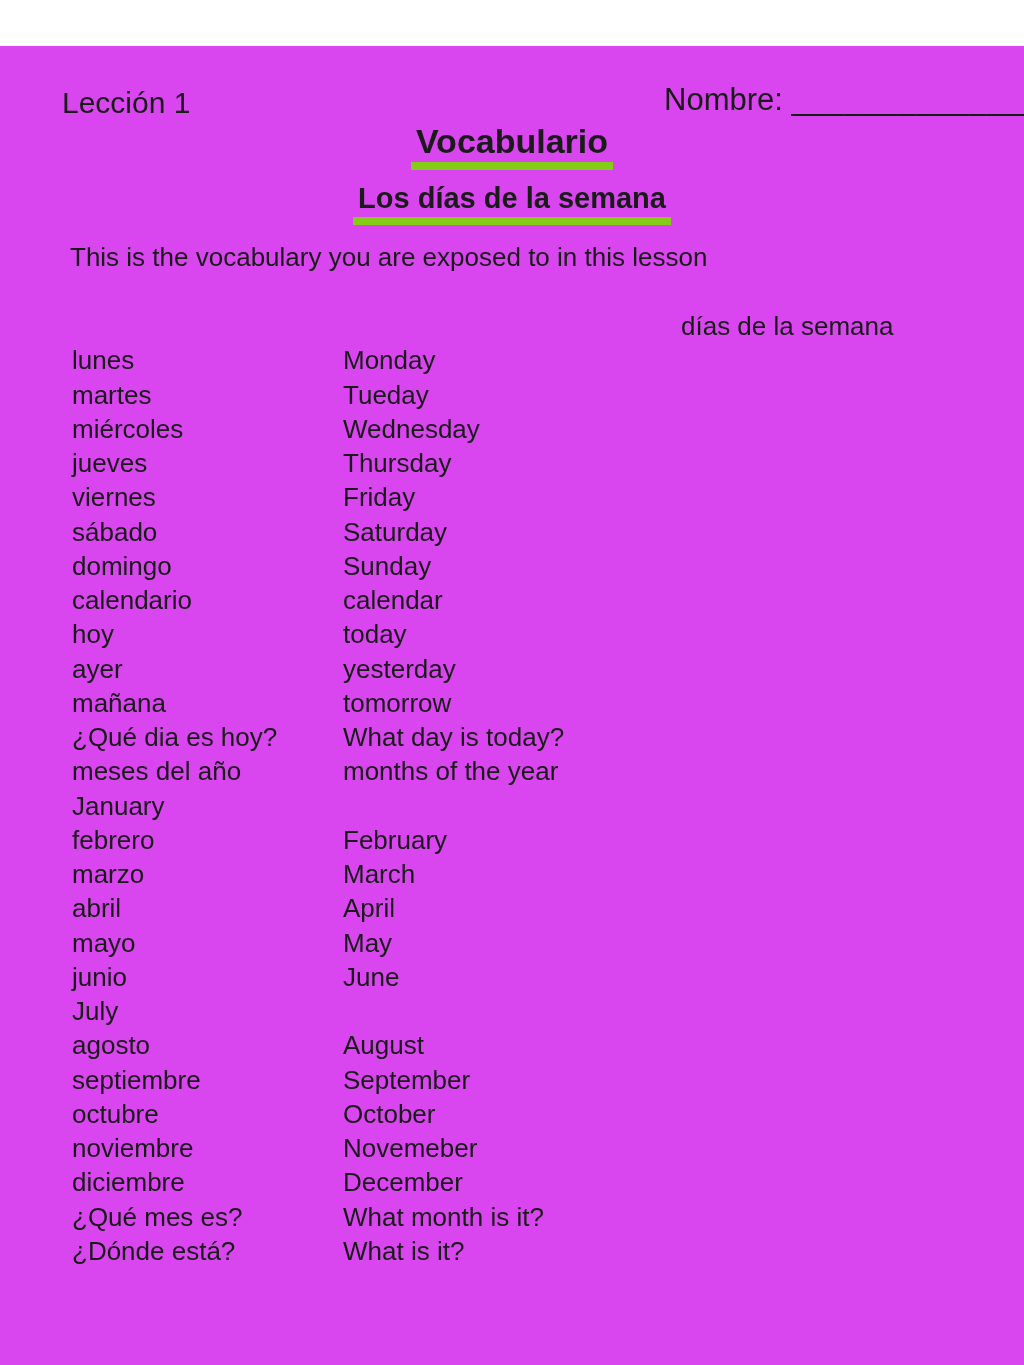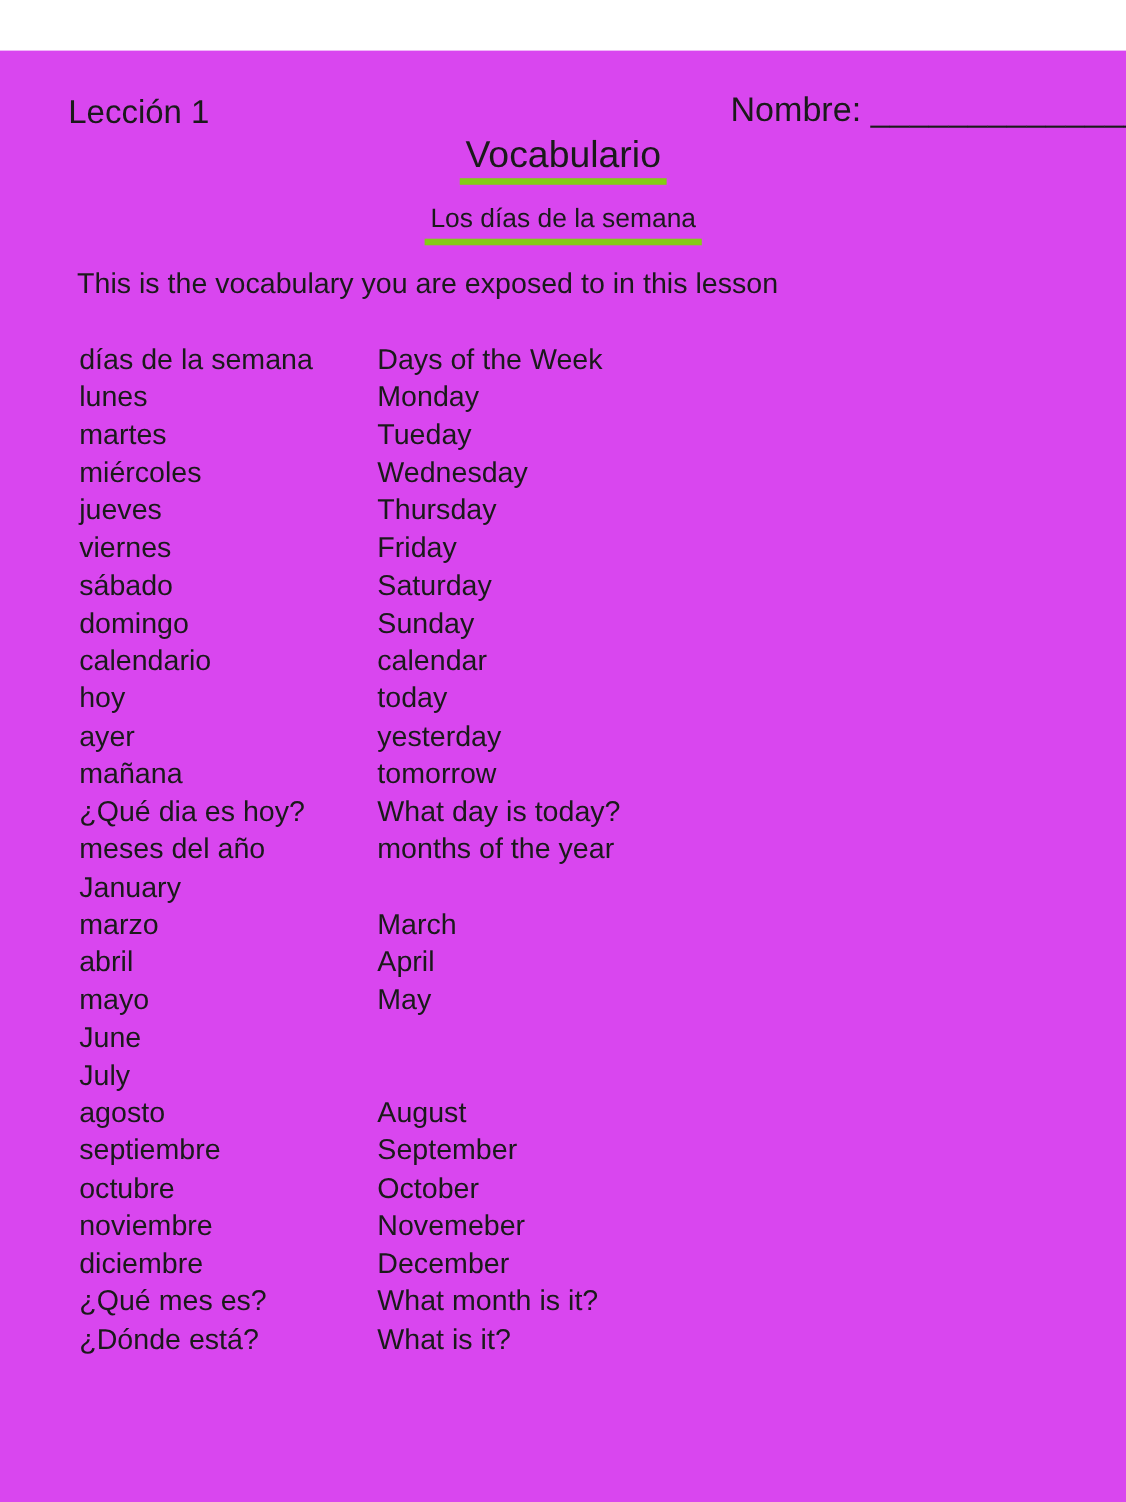--- a/index.html
+++ b/index.html
@@ -35,26 +35,26 @@
   .center-line {
     position: absolute;
     left: 0;
     width: 100%;
     text-align: center;
   }
   .title-line { top: 76px; }
   .subtitle-line { top: 136px; }
   .underlined {
     display: inline-block;
-    font-weight: normal;
-    border-bottom: 6px solid #84cc16;
+    font-weight: bold;
+    border-bottom: 8px solid #84cc16;
     padding: 0 5px 2px 5px;
   }
   .title-text { font-size: 34px; line-height: 38px; }
-  .subtitle-text { font-size: 24px; line-height: 33px; }
+  .subtitle-text { font-size: 29px; line-height: 33px; }
   .intro-line {
     position: absolute;
     left: 70px;
     top: 196px;
     font-size: 26px;
     line-height: 30px;
     white-space: nowrap;
   }
   .vocab-list {
     position: absolute;
@@ -91,21 +91,20 @@
 
   <div class="center-line subtitle-line">
     <span class="underlined subtitle-text">Los días de la semana</span>
   </div>
 
   <div class="intro-line">This is the vocabulary you are exposed to in this lesson</div>
 
   <div class="vocab-list">
       <div class="vocab-row">
       <span class="spanish-term">días de la semana</span>
-      <span class="english-term">Days of the Week</span>
     </div>
       <div class="vocab-row">
       <span class="spanish-term">lunes</span>
       <span class="english-term">Monday</span>
     </div>
       <div class="vocab-row">
       <span class="spanish-term">martes</span>
       <span class="english-term">Tueday</span>
     </div>
       <div class="vocab-row">
@@ -149,32 +148,37 @@
       <span class="english-term">What day is today?</span>
     </div>
       <div class="vocab-row">
       <span class="spanish-term">meses del año</span>
       <span class="english-term">months of the year</span>
     </div>
       <div class="vocab-row">
       <span class="english-term">January</span>
     </div>
       <div class="vocab-row">
+      <span class="spanish-term">febrero</span>
+      <span class="english-term">February</span>
+    </div>
+      <div class="vocab-row">
       <span class="spanish-term">marzo</span>
       <span class="english-term">March</span>
     </div>
       <div class="vocab-row">
       <span class="spanish-term">abril</span>
       <span class="english-term">April</span>
     </div>
       <div class="vocab-row">
       <span class="spanish-term">mayo</span>
       <span class="english-term">May</span>
     </div>
       <div class="vocab-row">
+      <span class="spanish-term">junio</span>
       <span class="english-term">June</span>
     </div>
       <div class="vocab-row">
       <span class="english-term">July</span>
     </div>
       <div class="vocab-row">
       <span class="spanish-term">agosto</span>
       <span class="english-term">August</span>
     </div>
       <div class="vocab-row">

